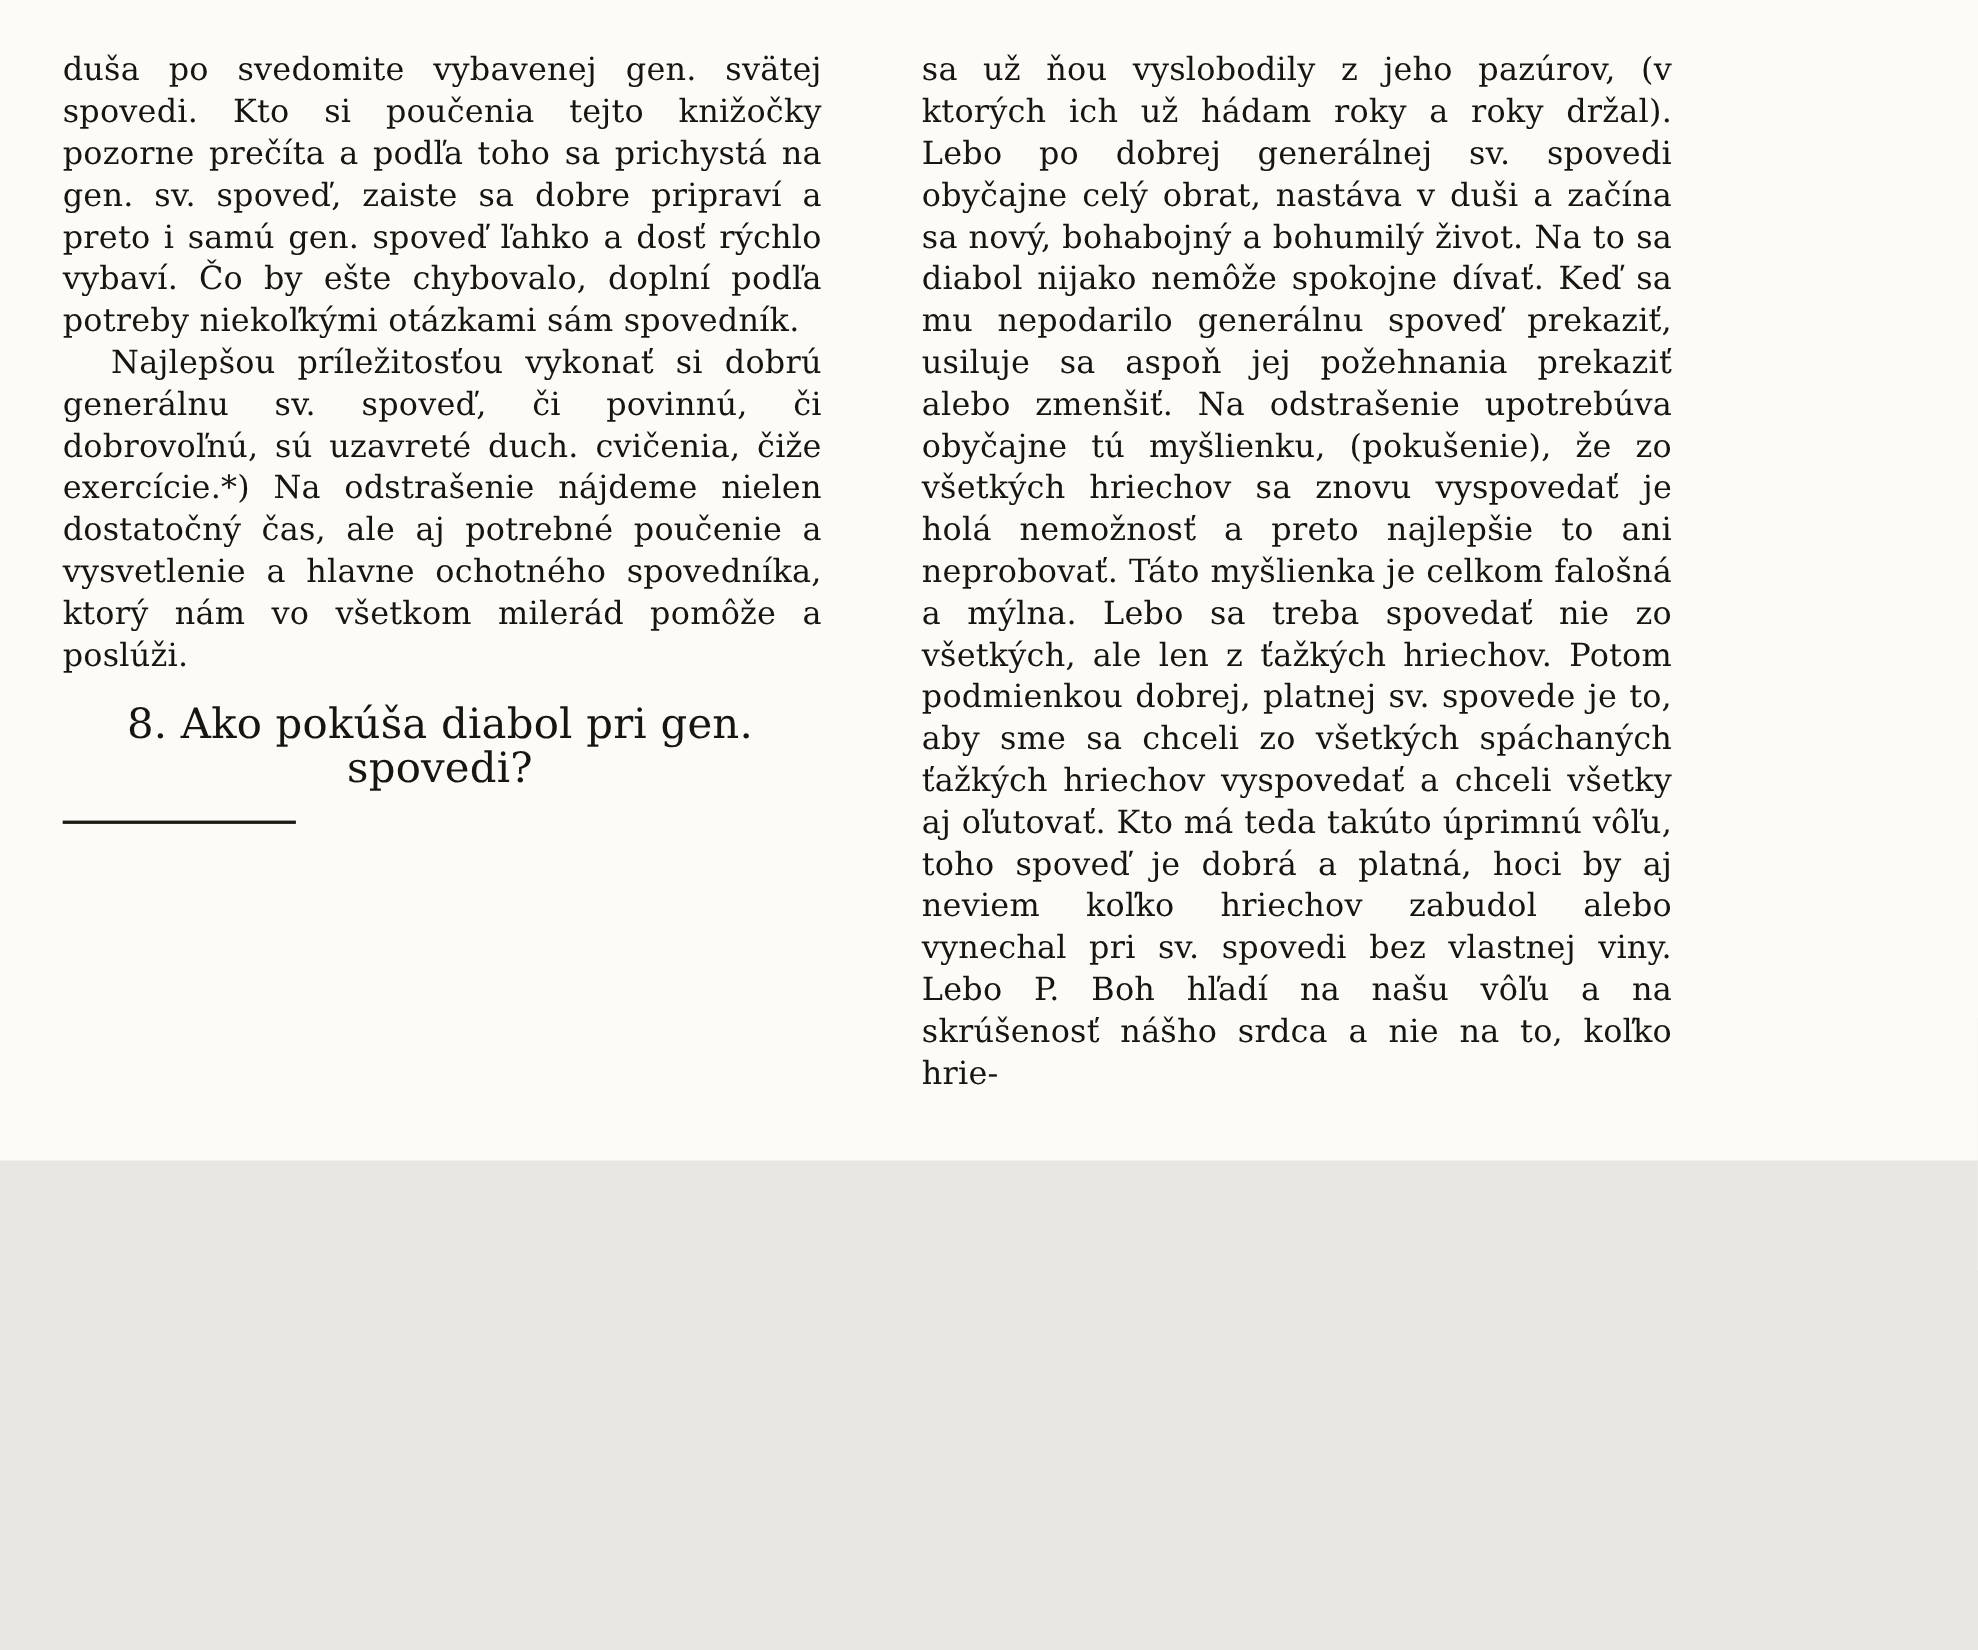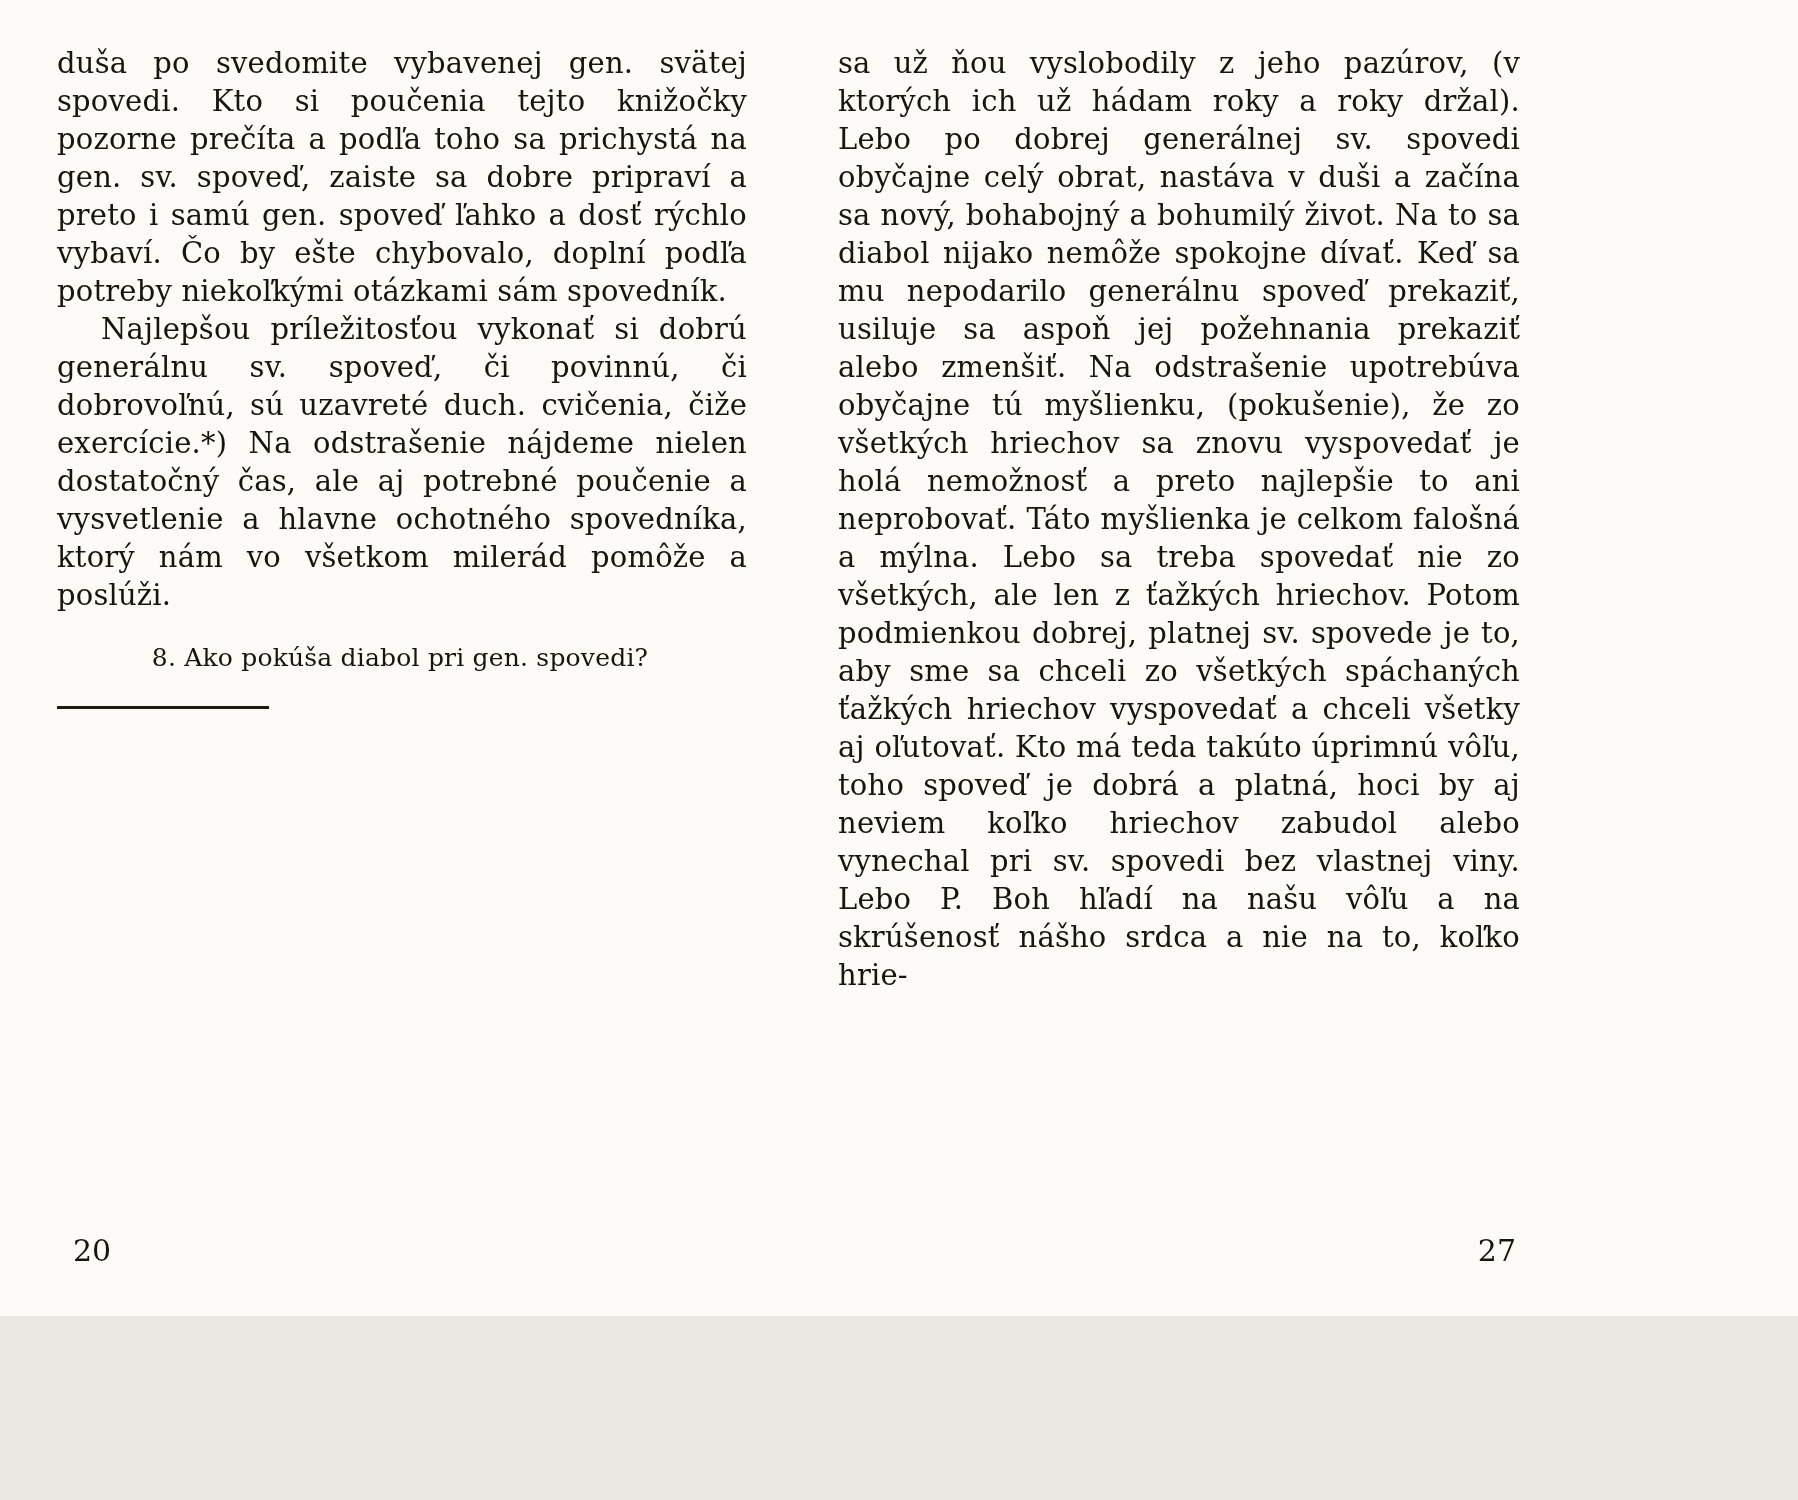--- a/index.html
+++ b/index.html
@@ -1,21 +1,21 @@
 <!DOCTYPE html>
 <html><head>
 <meta charset="utf-8">
 <style>
   html, body { margin: 0; padding: 0; }
   body { background: #e9e7e2; }
 
   .book {
     position: relative;
     width: 1798px;
-    height: 1316px;
+    height: 1055px;
     background: #fcfbf7;
     font-family: "DejaVu Serif", serif;
     color: #18150f;
     overflow: hidden;
   }
 
   .page { position: absolute; top: 44px; }
   .page-left  { left: 57px;  width: 690px; height: 1224px; }
   .page-right { left: 838px; width: 682px; height: 1224px; }
 
@@ -25,21 +25,21 @@
     margin: 0;
     font-size: 29px;
     line-height: 38px;
     text-align: justify;
     letter-spacing: 0.2px;
   }
   .para.indent { text-indent: 44px; }
 
   .heading {
     margin: 24px 28px 14px 24px;
-    font-size: 25px;
+    font-size: 38px;
     line-height: 40px;
     text-align: center;
     font-weight: bold;
     letter-spacing: 0.2px;
   }
 
   .fn-rule {
     width: 212px;
     height: 3px;
     background: #1c1913;

